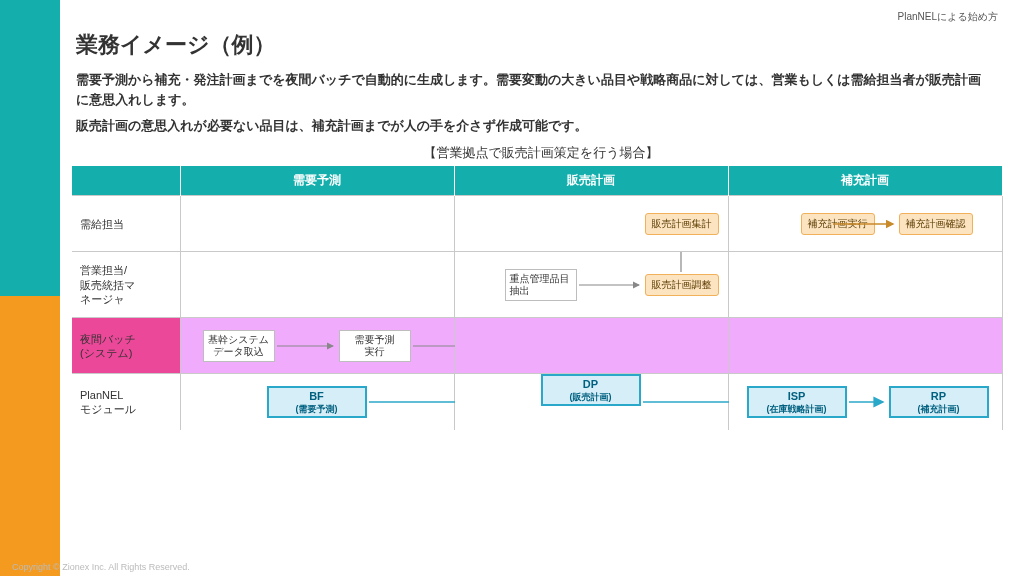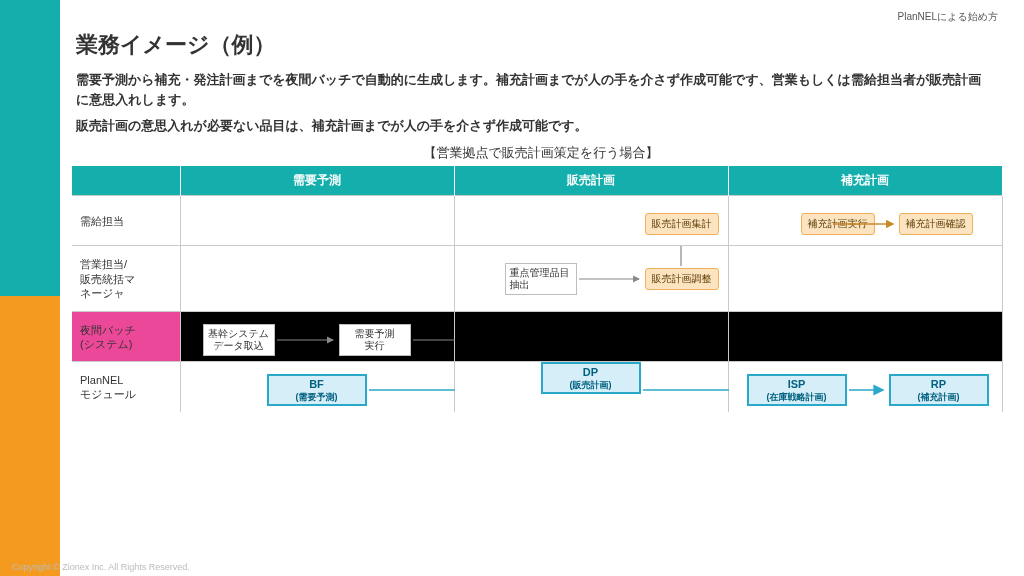--- a/index.html
+++ b/index.html
@@ -12,44 +12,44 @@
 .title { font-size: 22px; font-weight: 700; color: #333; margin: 22px 0 10px 6px; }
 .body { font-size: 13px; font-weight: 600; color: #333; line-height: 1.55; margin: 0 18px 6px 6px; }
 .subtitle { text-align: center; font-size: 13px; font-weight: 400; color: #333; margin: 8px 0 4px; }
 .table { width: 930px; margin-left: 2px; border-collapse: collapse; table-layout: fixed; }
 .table col.rowhdr { width: 108px; }
 .table col.c1 { width: 274px; }
 .table col.c2 { width: 274px; }
 .table col.c3 { width: 274px; }
 .table th { background: #14afad; color: #fff; font-size: 12px; font-weight: 700; padding: 6px 4px; border-right: 1px solid #fff; }
 .table th.rowhdr { background: #14afad; }
-.table td { border-top: 1px solid #c9c9c9; border-right: 1px solid #c9c9c9; font-size: 11px; vertical-align: middle; padding: 0; height: 50px; position: relative; }
+.table td { border-top: 1px solid #c9c9c9; border-right: 1px solid #c9c9c9; font-size: 11px; vertical-align: middle; padding: 0; height: 56px; position: relative; }
 .table td.rowhdr { font-size: 11px; color: #333; padding: 6px 8px; background: #fff; font-weight: 500; line-height: 1.3; }
-.table tr.shade td { background: #000000; }
+.table tr.shade td { background: #f0abfc; }
 .table tr.shade td.rowhdr { background: #ec4899; }
 .table tr.mod td { background: #fff; }
 .cellwrap { position: absolute; inset: 0; }
 .box { position: absolute; font-size: 10px; line-height: 1.25; text-align: center; display: flex; align-items: center; justify-content: center; padding: 2px 4px; }
 .box.mini { border: 1px solid #bdbdbd; background: #fff; width: 72px; height: 32px; color: #333; }
 .box.pill { border: 1px solid #f0b15a; background: #fde4c1; border-radius: 3px; height: 22px; padding: 0 6px; color: #5a3b00; font-size: 10px; white-space: nowrap; }
 .box.module { border: 2px solid #2aa8c9; background: #d6eef7; color: #006080; font-weight: 700; font-size: 10px; width: 100px; height: 32px; flex-direction: column; }
 .box.module .main { font-size: 11px; }
 .box.module .sub { font-size: 9px; }
 .footer { position: absolute; left: 12px; bottom: 4px; font-size: 9px; color: #bbb; }
 svg.arrows { position: absolute; left: 0; top: 0; pointer-events: none; }
 </style>
 </head>
 <body>
 
 <div class="slide">
   <div class="left-stripe"></div>
   <div class="content">
     <div class="tag">PlanNELによる始め方</div>
     <h1 class="title">業務イメージ（例）</h1>
-    <p class="body">需要予測から補充・発注計画までを夜間バッチで自動的に生成します。補充計画までが人の手を介さず作成可能です、営業もしくは需給担当者が販売計画に意思入れします。</p>
+    <p class="body">需要予測から補充・発注計画までを夜間バッチで自動的に生成します。需要変動の大きい品目や戦略商品に対しては、営業もしくは需給担当者が販売計画に意思入れします。</p>
     <p class="body">販売計画の意思入れが必要ない品目は、補充計画までが人の手を介さず作成可能です。</p>
     <div class="subtitle">【営業拠点で販売計画策定を行う場合】</div>
 
     <table class="table">
       <colgroup>
           <col class="rowhdr">
           <col class="c1">
           <col class="c2">
           <col class="c3">
         </colgroup>

